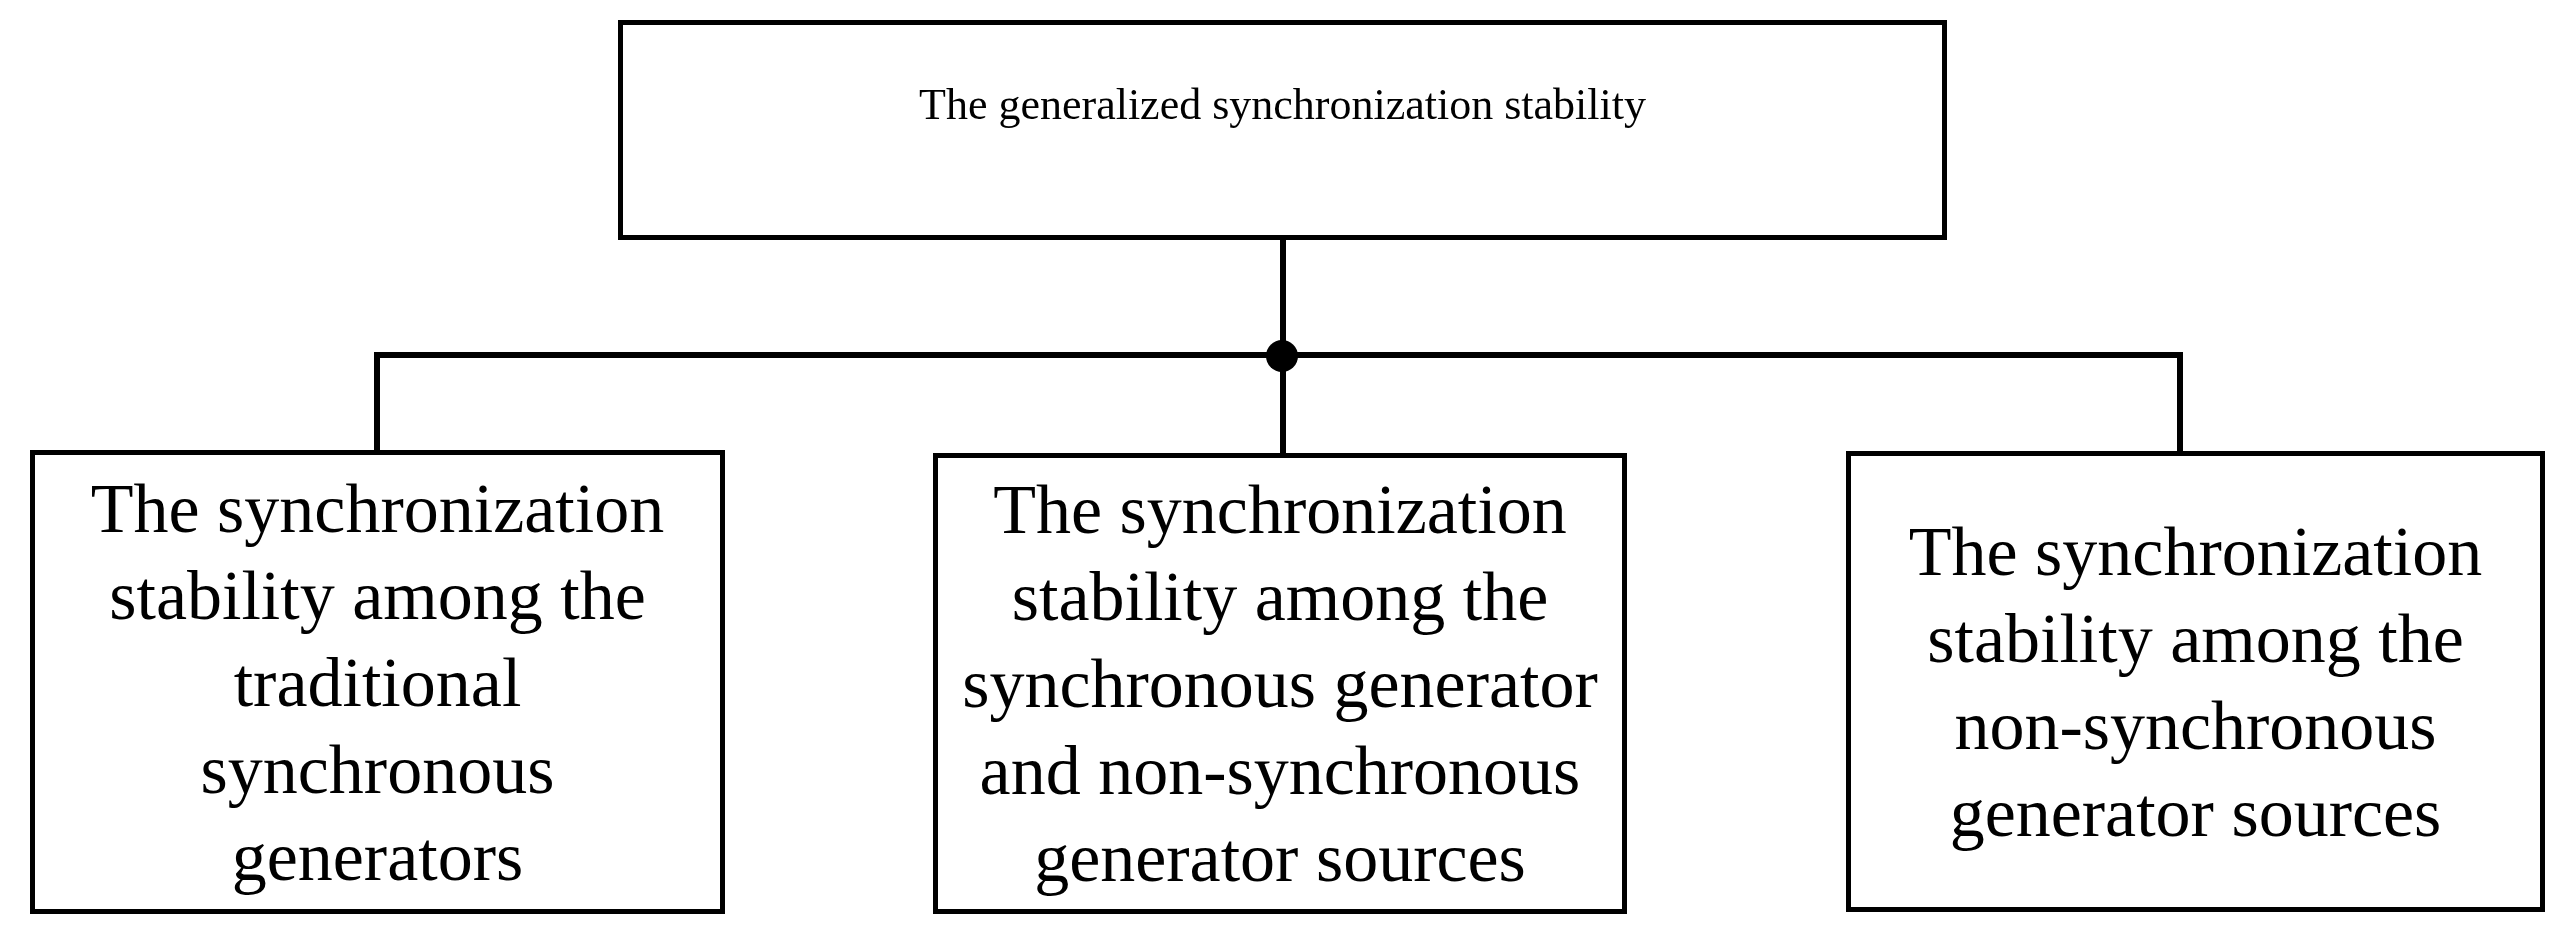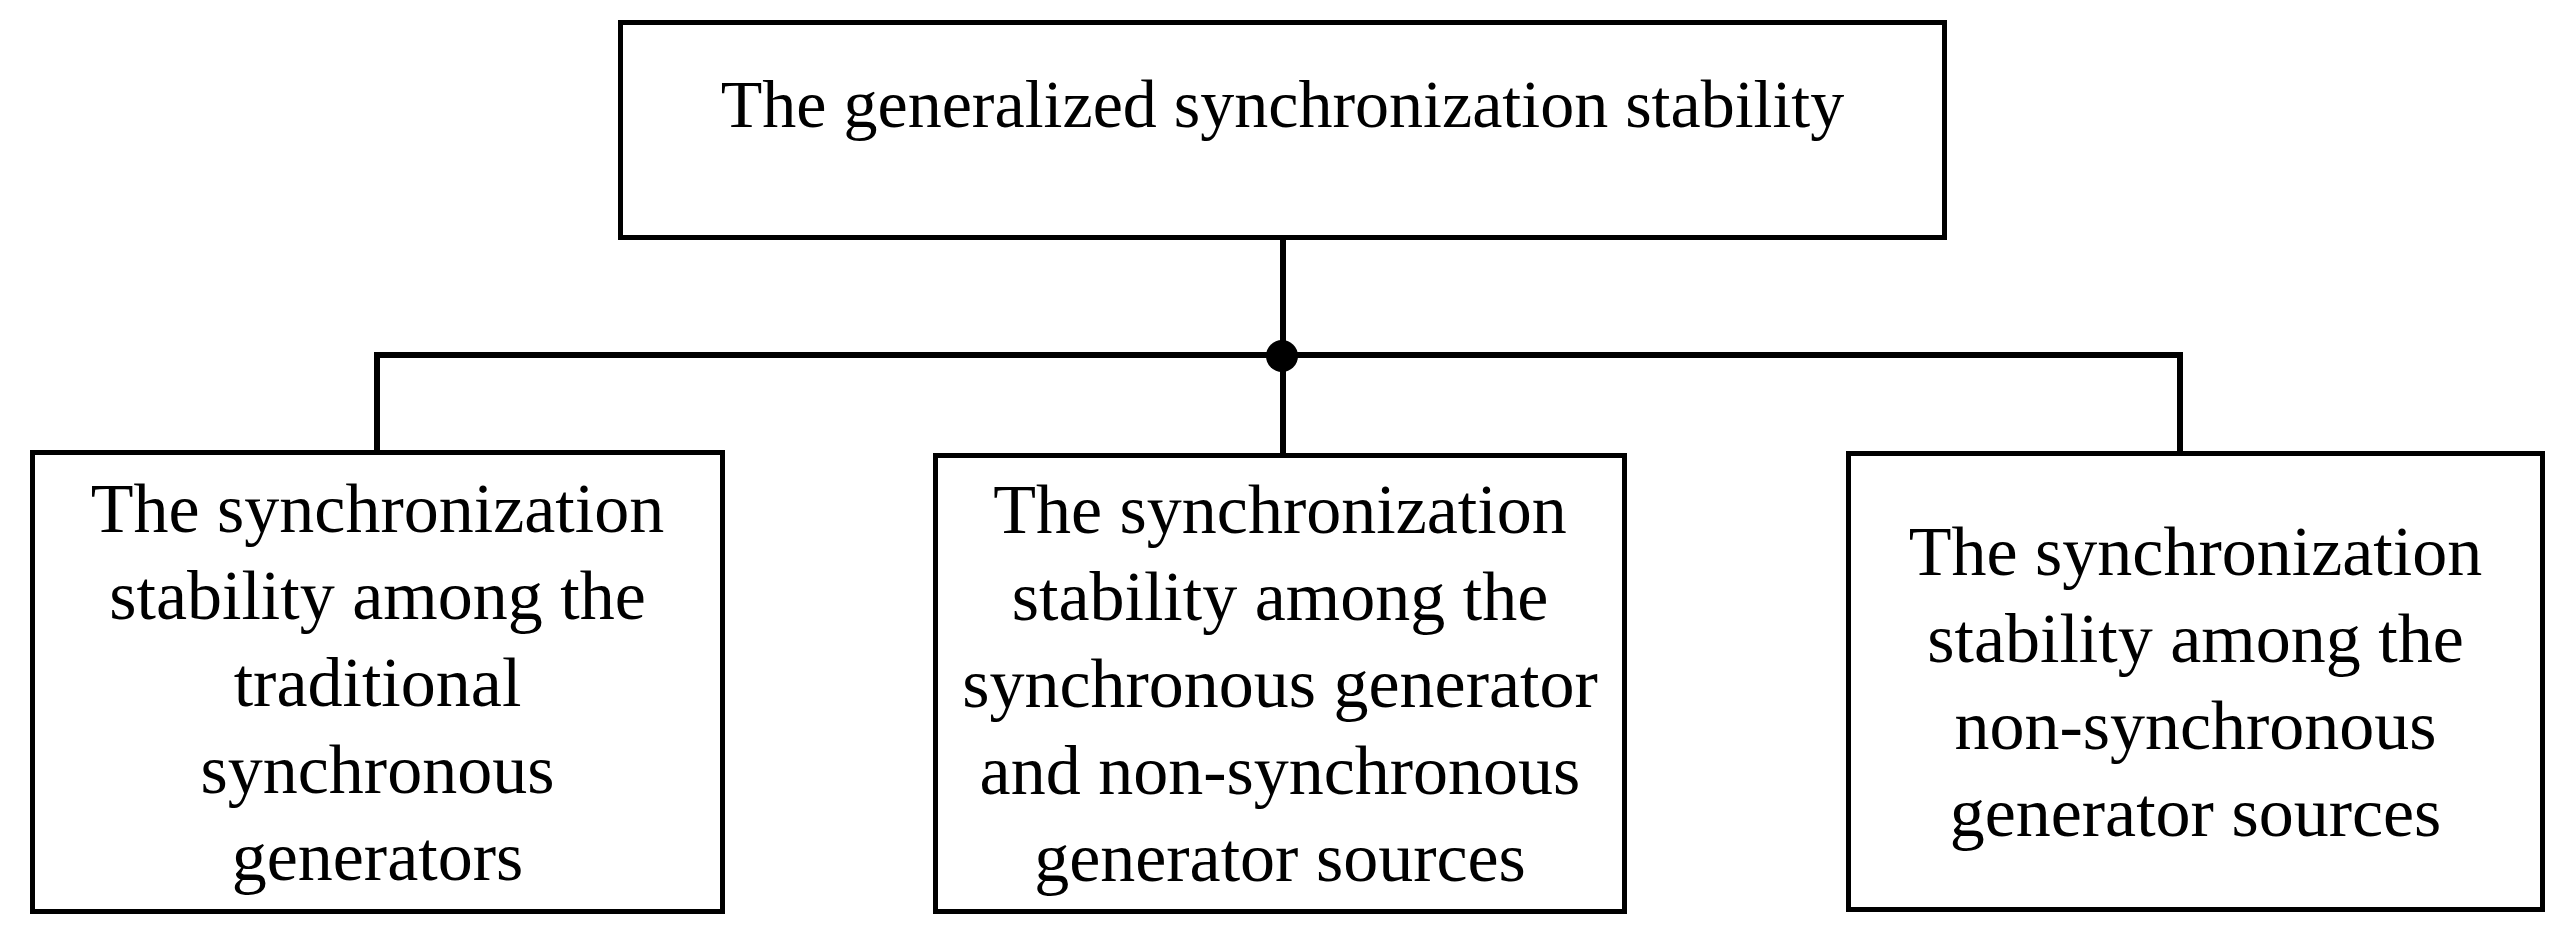--- a/index.html
+++ b/index.html
@@ -33,21 +33,21 @@
   }
   .root-node {
     left: 618px;
     top: 20px;
     width: 1329px;
     height: 220px;
     align-items: flex-start;
     padding-top: 36px;
   }
   .root-node .node-label {
-    font-size: 68px;
+    font-size: 44px;
     line-height: 87px;
   }
   .child-left   { left: 30px;   top: 450px; width: 695px; height: 464px; }
   .child-middle { left: 933px;  top: 453px; width: 694px; height: 461px; }
   .child-right  { left: 1846px; top: 451px; width: 699px; height: 461px; }
 
   .line {
     position: absolute;
     background: #000000;
   }

